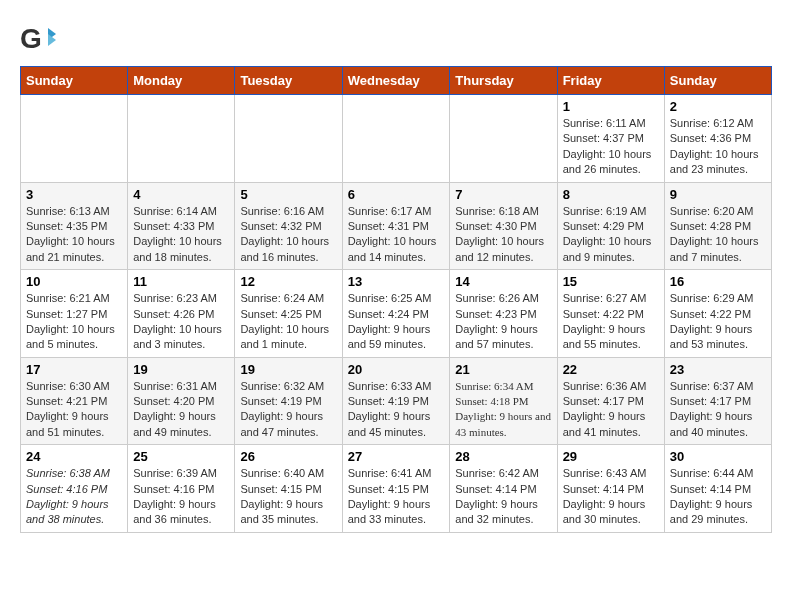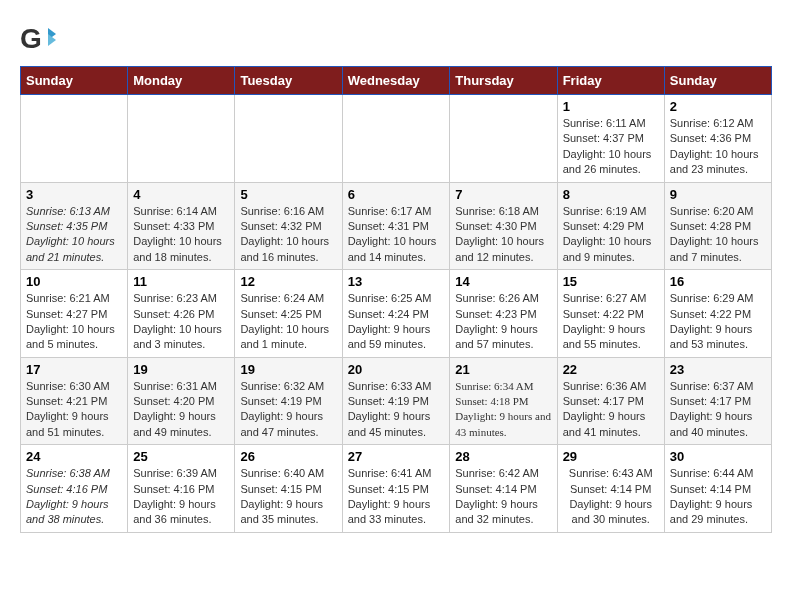--- a/index.html
+++ b/index.html
@@ -32,21 +32,21 @@
     .sub-title {
       font-size: 16px;
       color: #555;
     }
     .calendar {
       width: 100%;
       border-collapse: collapse;
       font-size: 11px;
     }
     .calendar thead tr th {
-      background-color: #7f1d1d;
+      background-color: #c2410c;
       color: #fff;
       text-align: left;
       padding: 6px 5px;
       font-size: 13px;
       font-weight: bold;
       border: 1px solid #2255bb;
     }
     .calendar tbody tr td {
       vertical-align: top;
       border: 1px solid #ccc;
@@ -127,21 +127,21 @@
         <td>
           <span class="day-number">2</span>
           <div class="day-info" style="white-space: pre-line;">Sunrise: 6:12 AM
 Sunset: 4:36 PM
 Daylight: 10 hours and 23 minutes.</div>
         </td>
       </tr>
       <tr>
         <td>
           <span class="day-number">3</span>
-          <div class="day-info" style="white-space: pre-line; font-style: italic;">Sunrise: 6:13 AM
+          <div class="day-info" style="white-space: pre-line;">Sunrise: 6:13 AM
 Sunset: 4:35 PM
 Daylight: 10 hours and 21 minutes.</div>
         </td>
         <td>
           <span class="day-number">4</span>
           <div class="day-info" style="white-space: pre-line;">Sunrise: 6:14 AM
 Sunset: 4:33 PM
 Daylight: 10 hours and 18 minutes.</div>
         </td>
         <td>
@@ -172,21 +172,21 @@
           <span class="day-number">9</span>
           <div class="day-info" style="white-space: pre-line;">Sunrise: 6:20 AM
 Sunset: 4:28 PM
 Daylight: 10 hours and 7 minutes.</div>
         </td>
       </tr>
       <tr>
         <td>
           <span class="day-number">10</span>
           <div class="day-info" style="white-space: pre-line;">Sunrise: 6:21 AM
-Sunset: 4:27 PM
+Sunset: 1:27 PM
 Daylight: 10 hours and 5 minutes.</div>
         </td>
         <td>
           <span class="day-number">11</span>
           <div class="day-info" style="white-space: pre-line;">Sunrise: 6:23 AM
 Sunset: 4:26 PM
 Daylight: 10 hours and 3 minutes.</div>
         </td>
         <td>
           <span class="day-number">12</span>
@@ -289,21 +289,21 @@
 Daylight: 9 hours and 33 minutes.</div>
         </td>
         <td>
           <span class="day-number">28</span>
           <div class="day-info" style="white-space: pre-line;">Sunrise: 6:42 AM
 Sunset: 4:14 PM
 Daylight: 9 hours and 32 minutes.</div>
         </td>
         <td>
           <span class="day-number">29</span>
-          <div class="day-info" style="white-space: pre-line; text-align: center;">Sunrise: 6:43 AM
+          <div class="day-info" style="white-space: pre-line;">Sunrise: 6:43 AM
 Sunset: 4:14 PM
 Daylight: 9 hours and 30 minutes.</div>
         </td>
         <td>
           <span class="day-number">30</span>
           <div class="day-info" style="white-space: pre-line;">Sunrise: 6:44 AM
 Sunset: 4:14 PM
 Daylight: 9 hours and 29 minutes.</div>
         </td>
       </tr>

